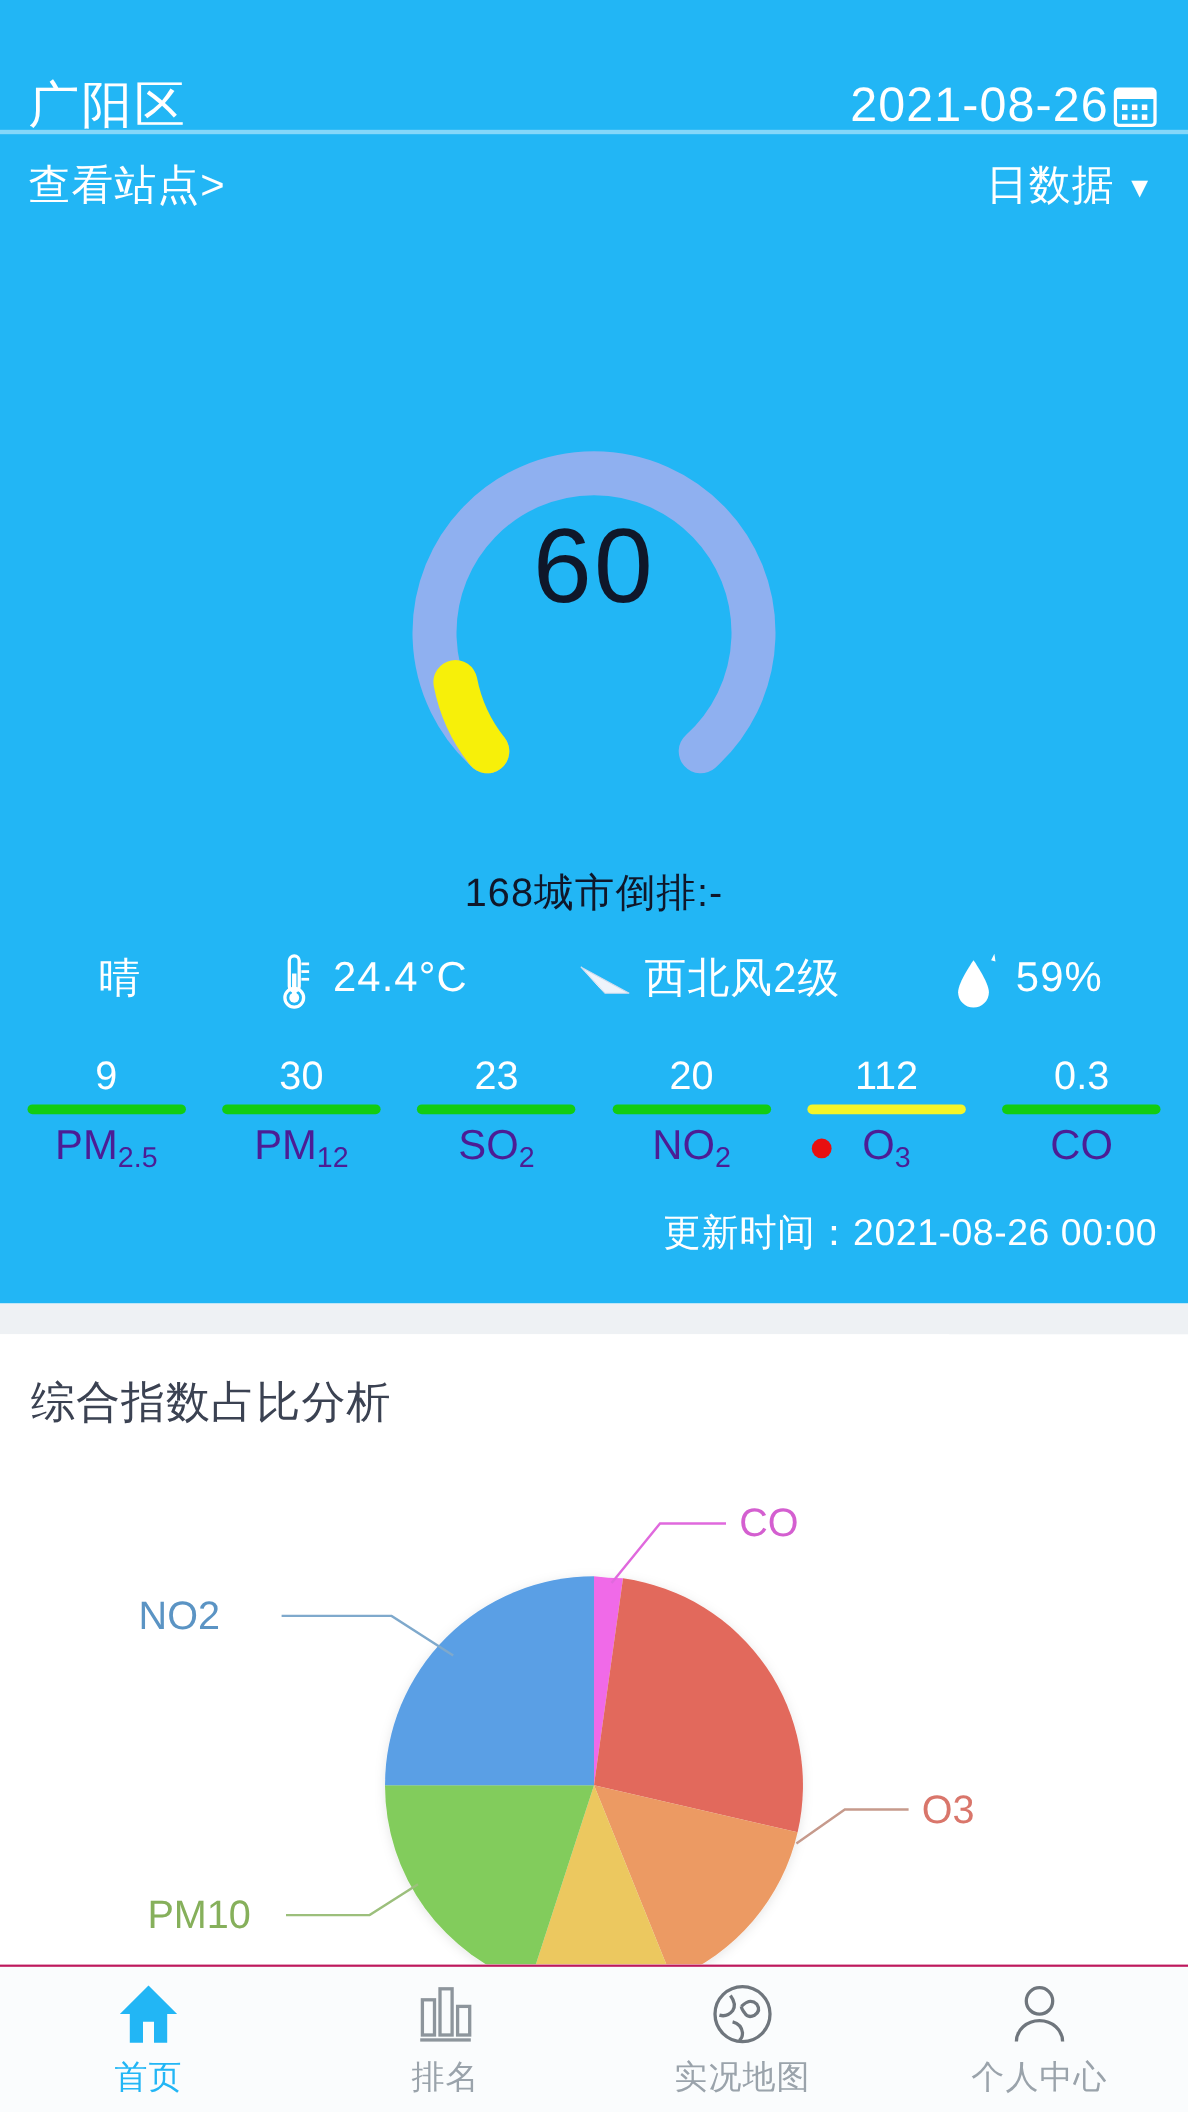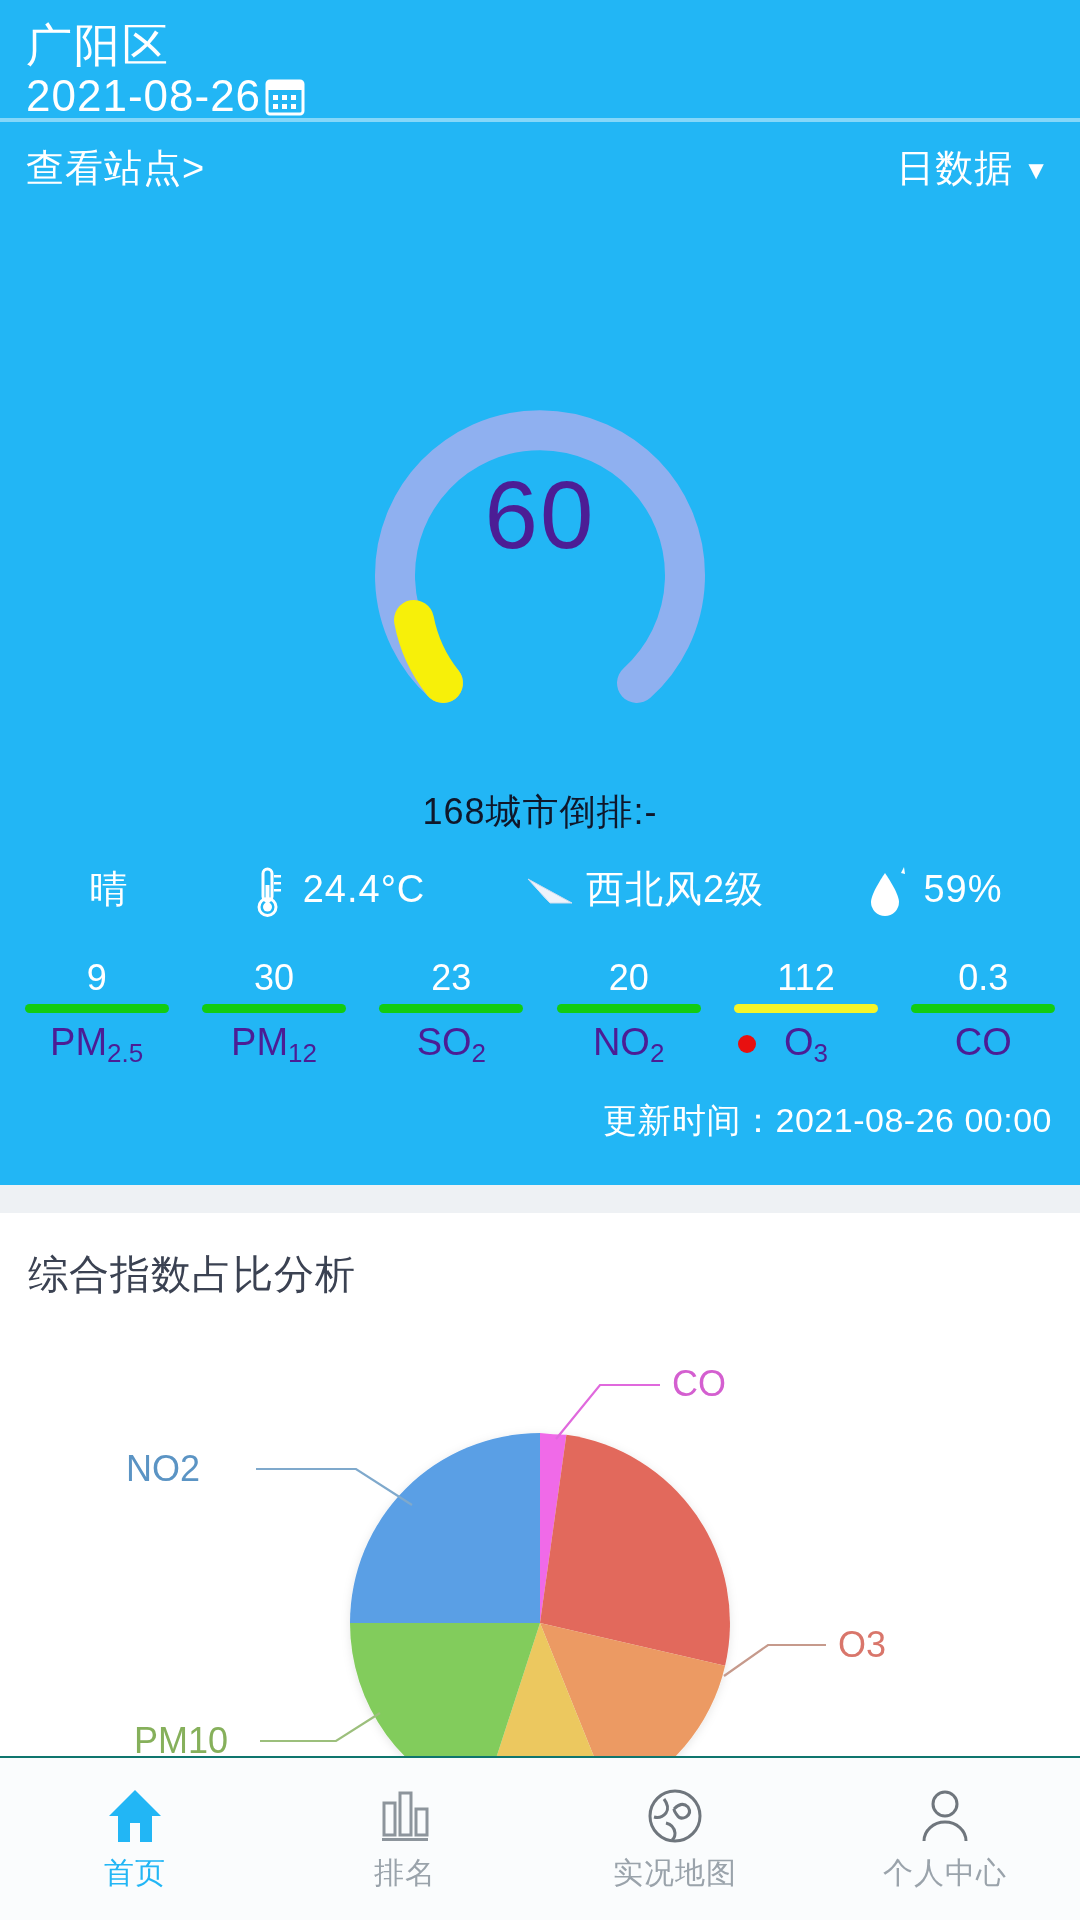--- a/index.html
+++ b/index.html
@@ -13,23 +13,22 @@
   .screen { position:relative; width:1080px; height:1920px; overflow:hidden; background:#ffffff; }
 
   
   .hero {
     position:absolute; left:0; top:0; width:1080px; height:1185px;
     background:#22b6f5;
   }
   .statusbar { height:22px; width:100%; }
   .titlebar {
     position:relative; height:96px; width:100%;
-    display:flex; align-items:flex-start; justify-content:space-between;
+    display:flex; align-items:flex-end; justify-content:space-between;
     padding:0 28px 0 26px;
-    flex-direction:column;
   }
   .title-left { font-size:46px; color:#ffffff; letter-spacing:2px; line-height:1; }
   .title-right { display:flex; align-items:center; gap:4px; }
   .date-text { font-size:44px; color:#ffffff; letter-spacing:1px; line-height:1; }
   .cal-icon { width:40px; height:40px; display:block; }
   .divider-line {
     position:absolute; left:0; top:118px; width:1080px; height:4px;
     background:rgba(255,255,255,0.45);
   }
 
@@ -44,21 +43,21 @@
   .caret { font-size:26px; line-height:1; position:relative; top:2px; }
 
   
   .gauge-wrap {
     position:absolute; left:0; top:300px; width:1080px; height:420px;
   }
   .gauge-svg { position:absolute; left:290px; top:0; width:500px; height:420px; }
   .aqi-value {
     position:absolute; left:0; top:0; width:1080px; height:420px;
     display:flex; align-items:center; justify-content:center;
-    font-size:96px; color:#4c1d95; font-weight:300; letter-spacing:2px;
+    font-size:96px; color:#0f172a; font-weight:300; letter-spacing:2px;
     padding-top:10px;
   }
 
   .rank-text {
     position:absolute; left:0; top:788px; width:1080px;
     text-align:center; font-size:36px; color:#0f172a; letter-spacing:1px;
   }
 
   
   .weather-row {
@@ -106,22 +105,22 @@
   }
   .card-title {
     position:absolute; left:28px; top:34px;
     font-size:40px; color:#3b4252; letter-spacing:1px;
   }
   .pie-area { position:absolute; left:0; top:80px; width:1080px; height:493px; }
   .pie-svg { position:absolute; left:0; top:0; width:1080px; height:493px; }
 
   
   .tabbar {
-    position:absolute; left:0; bottom:0; width:1080px; height:164px;
-    background:#fafcfd; border-top:2px solid #0f766e;
+    position:absolute; left:0; bottom:0; width:1080px; height:134px;
+    background:#fafcfd; border-top:2px solid #be185d;
     display:flex; align-items:center;
   }
   .tab { flex:1; display:flex; flex-direction:column; align-items:center; justify-content:center; gap:6px; }
   .tab .ic { width:62px; height:62px; display:block; }
   .tab-label { font-size:30px; color:#9aa3ab; letter-spacing:1px; }
   .tab.active .tab-label { color:#22b6f5; }
 </style>
 </head>
 <body>
 

